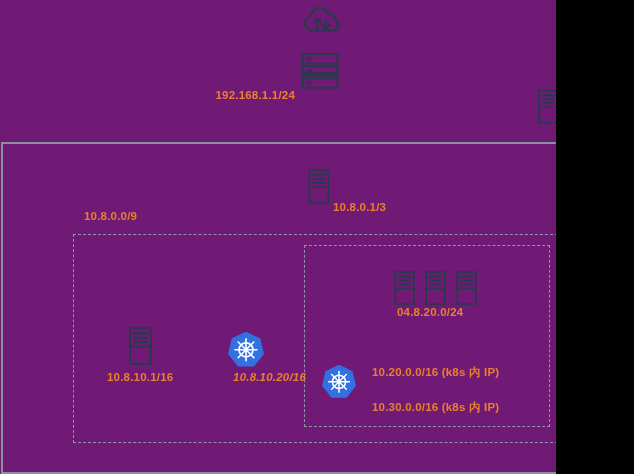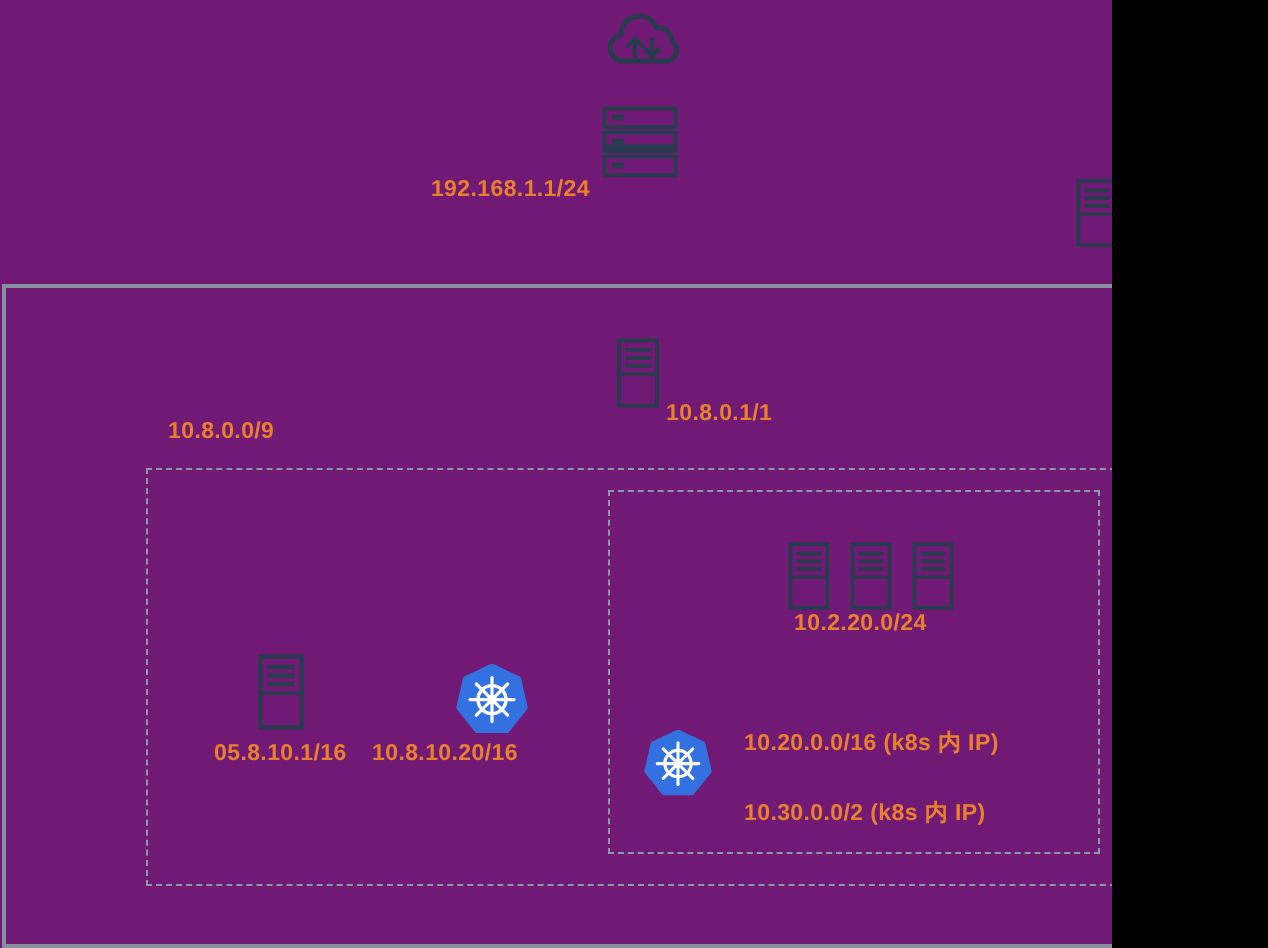--- a/index.html
+++ b/index.html
@@ -14,21 +14,21 @@
   .label{
     position:absolute;
     color:#E8802C;
     font-size:11.5px;
     font-weight:bold;
     letter-spacing:0.2px;
     white-space:nowrap;
     line-height:13px;
   }
   .label.right{text-align:right;}
-  .label.center{text-align:left;}
+  .label.center{text-align:right;font-style:italic;}
   .solid-box{
     position:absolute;
     border:2px solid #87909E;
     box-sizing:border-box;
     background:transparent;
   }
   .dashed-box{
     position:absolute;
     border:1.5px dashed #8B98A6;
     box-sizing:border-box;
@@ -79,39 +79,39 @@
   <div class="abs icon" style="left:307px;top:169px;">
     <svg width="24" height="35" viewBox="0 0 22 36" fill="none">
       <rect x="1.2" y="1.2" width="19.6" height="33.6" stroke="#283A4D" stroke-width="2"></rect>
       <rect x="4.5" y="5.2" width="13" height="2.1" fill="#283A4D"></rect>
       <rect x="4.5" y="9.2" width="13" height="2.1" fill="#283A4D"></rect>
       <rect x="4.5" y="13.2" width="13" height="2.1" fill="#283A4D"></rect>
       <line x1="1.2" y1="18.6" x2="20.8" y2="18.6" stroke="#283A4D" stroke-width="1.6"></line>
     </svg>
   </div>
 
-  <div class="label" style="left:333px;top:201px;">10.8.0.1/1</div>
+  <div class="label" style="left:333px;top:201px;">10.8.0.1/3</div>
 
   <div class="label" style="left:84px;top:210px;">10.8.0.0/9</div>
 
   <div class="dashed-box" style="left:73px;top:234px;width:495px;height:209px;"></div>
 
   <div class="dashed-box" style="left:304px;top:245px;width:246px;height:182px;"></div>
 
   <div class="abs icon" style="left:128px;top:327px;">
     <svg width="25" height="38" viewBox="0 0 22 36" fill="none">
       <rect x="1.2" y="1.2" width="19.6" height="33.6" stroke="#283A4D" stroke-width="2"></rect>
       <rect x="4.5" y="5.2" width="13" height="2.1" fill="#283A4D"></rect>
       <rect x="4.5" y="9.2" width="13" height="2.1" fill="#283A4D"></rect>
       <rect x="4.5" y="13.2" width="13" height="2.1" fill="#283A4D"></rect>
       <line x1="1.2" y1="18.6" x2="20.8" y2="18.6" stroke="#283A4D" stroke-width="1.6"></line>
     </svg>
   </div>
 
-  <div class="label" style="left:107px;top:371px;">05.8.10.1/16</div>
+  <div class="label" style="left:107px;top:371px;">10.8.10.1/16</div>
 
   <div class="abs icon" style="left:228px;top:332px;">
     <svg width="36" height="36" viewBox="0 0 36 36" fill="none">
       <polygon points="18,1 31.3,7.4 34.6,21.8 25.4,33.3 10.6,33.3 1.4,21.8 4.7,7.4" fill="#3370E0" stroke="#3370E0" stroke-width="2.5" stroke-linejoin="round"></polygon>
       <circle cx="18" cy="17.8" r="7" stroke="#FFFFFF" stroke-width="1.7"></circle>
       <g stroke="#FFFFFF" stroke-width="1.6" stroke-linecap="round">
         <line x1="18" y1="17.8" x2="29" y2="17.8"></line>
         <line x1="18" y1="17.8" x2="25.8" y2="25.6"></line>
         <line x1="18" y1="17.8" x2="18" y2="28.8"></line>
         <line x1="18" y1="17.8" x2="10.2" y2="25.6"></line>
@@ -149,21 +149,21 @@
   <div class="abs icon" style="left:456px;top:271px;">
     <svg width="21" height="34" viewBox="0 0 22 36" fill="none">
       <rect x="1.2" y="1.2" width="19.6" height="33.6" stroke="#283A4D" stroke-width="2"></rect>
       <rect x="4.5" y="5.2" width="13" height="2.1" fill="#283A4D"></rect>
       <rect x="4.5" y="9.2" width="13" height="2.1" fill="#283A4D"></rect>
       <rect x="4.5" y="13.2" width="13" height="2.1" fill="#283A4D"></rect>
       <line x1="1.2" y1="18.6" x2="20.8" y2="18.6" stroke="#283A4D" stroke-width="1.6"></line>
     </svg>
   </div>
 
-  <div class="label" style="left:397px;top:306px;">10.2.20.0/24</div>
+  <div class="label" style="left:397px;top:306px;">04.8.20.0/24</div>
 
   <div class="abs icon" style="left:322px;top:365px;">
     <svg width="34" height="34" viewBox="0 0 36 36" fill="none">
       <polygon points="18,1 31.3,7.4 34.6,21.8 25.4,33.3 10.6,33.3 1.4,21.8 4.7,7.4" fill="#3370E0" stroke="#3370E0" stroke-width="2.5" stroke-linejoin="round"></polygon>
       <circle cx="18" cy="17.8" r="7" stroke="#FFFFFF" stroke-width="1.7"></circle>
       <g stroke="#FFFFFF" stroke-width="1.6" stroke-linecap="round">
         <line x1="18" y1="17.8" x2="29" y2="17.8"></line>
         <line x1="18" y1="17.8" x2="25.8" y2="25.6"></line>
         <line x1="18" y1="17.8" x2="18" y2="28.8"></line>
         <line x1="18" y1="17.8" x2="10.2" y2="25.6"></line>
@@ -171,15 +171,15 @@
         <line x1="18" y1="17.8" x2="10.2" y2="10"></line>
         <line x1="18" y1="17.8" x2="18" y2="6.8"></line>
         <line x1="18" y1="17.8" x2="25.8" y2="10"></line>
       </g>
       <circle cx="18" cy="17.8" r="2.4" fill="#FFFFFF"></circle>
     </svg>
   </div>
 
   <div class="label" style="left:372px;top:366px;">10.20.0.0/16 (k8s 内 IP)</div>
 
-  <div class="label" style="left:372px;top:401px;">10.30.0.0/2 (k8s 内 IP)</div>
+  <div class="label" style="left:372px;top:401px;">10.30.0.0/16 (k8s 内 IP)</div>
 
 </div>
 
 </body></html>

